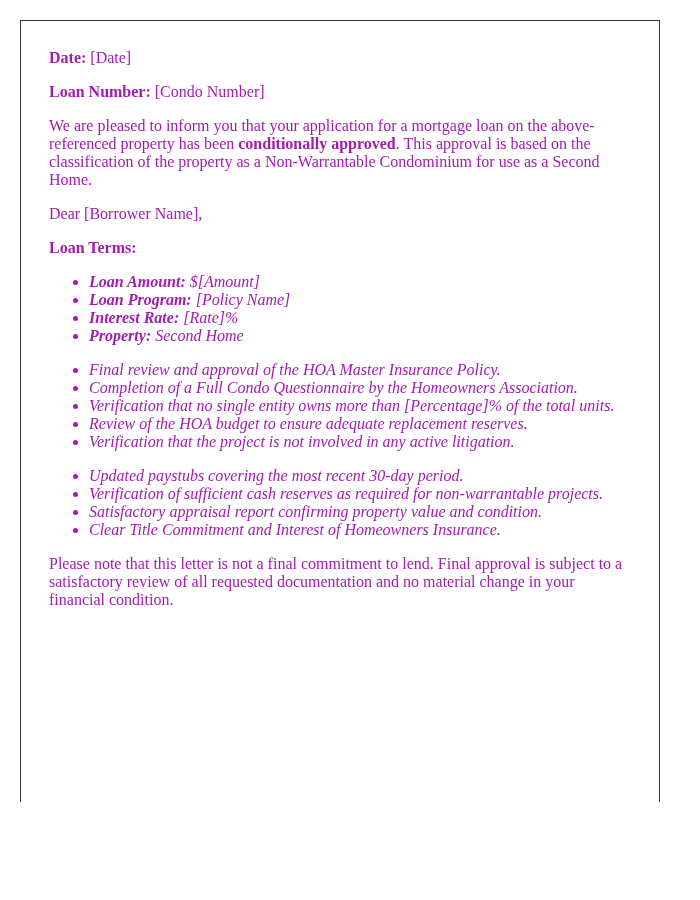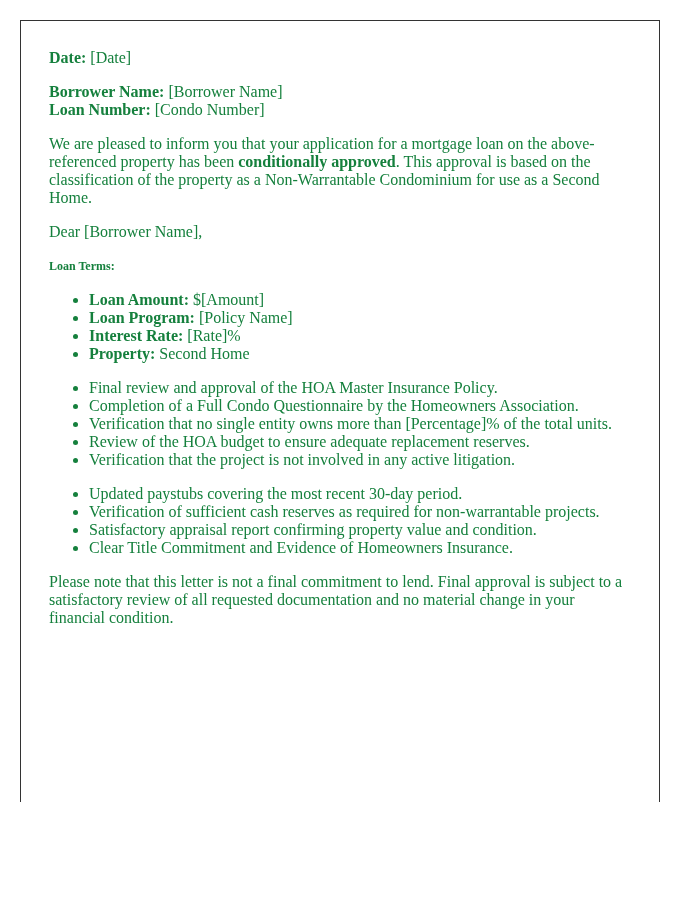--- a/index.html
+++ b/index.html
@@ -9,48 +9,44 @@
       left: 20px; top: 20px;
       width: 640px; height: 782px;
       border-left: 1px solid #333333;
       border-right: 1px solid #333333;
       border-top: 1px solid #333333;
       box-sizing: border-box;
       padding: 28px 28px 0 28px;
       font-family: "Liberation Serif", "DejaVu Serif", serif;
       font-size: 16px;
       line-height: 18px;
-      color: #15803d;
+      color: #a21caf;
       overflow: hidden;
     }
     p { margin: 0 0 16px 0; }
     .block-lines { margin: 0 0 16px 0; }
     .block-lines div { margin: 0; }
     strong { font-weight: bold; }
     h3.section-heading {
-      font-size: 12px; font-weight: bold; margin: 0 0 16px 0; line-height: 18px;
+      font-size: 16px; font-weight: bold; margin: 0 0 16px 0; line-height: 18px;
     }
-    ul { margin: 0 0 16px 0; padding-left: 40px; }
+    ul { margin: 0 0 16px 0; padding-left: 40px; font-style: italic; }
     ul li { margin: 0; line-height: 18px; }
   </style>
 </head>
 <body>
 
 <div class="page">
 
   <p>
     <strong>Date:</strong>
     <span>[Date]</span>
   </p>
 
   <div class="block-lines">
-    <div>
-      <strong>Borrower Name:</strong>
-      <span>[Borrower Name]</span>
-    </div>
     <div>
       <strong>Loan Number:</strong>
       <span>[Condo Number]</span>
     </div>
   </div>
 
   <p><span>We are pleased to inform you that your application for a mortgage loan on the above-referenced property has been </span><strong>conditionally approved</strong><span>. This approval is based on the classification of the property as a Non-Warrantable Condominium for use as a Second Home.</span></p>
 
   <p>Dear [Borrower Name],</p>
 
@@ -68,18 +64,18 @@
     <li>Completion of a Full Condo Questionnaire by the Homeowners Association.</li>
     <li>Verification that no single entity owns more than [Percentage]% of the total units.</li>
     <li>Review of the HOA budget to ensure adequate replacement reserves.</li>
     <li>Verification that the project is not involved in any active litigation.</li>
   </ul>
 
   <ul>
     <li>Updated paystubs covering the most recent 30-day period.</li>
     <li>Verification of sufficient cash reserves as required for non-warrantable projects.</li>
     <li>Satisfactory appraisal report confirming property value and condition.</li>
-    <li>Clear Title Commitment and Evidence of Homeowners Insurance.</li>
+    <li>Clear Title Commitment and Interest of Homeowners Insurance.</li>
   </ul>
 
   <p>Please note that this letter is not a final commitment to lend. Final approval is subject to a satisfactory review of all requested documentation and no material change in your financial condition.</p>
 
 </div>
 
 </body></html>

